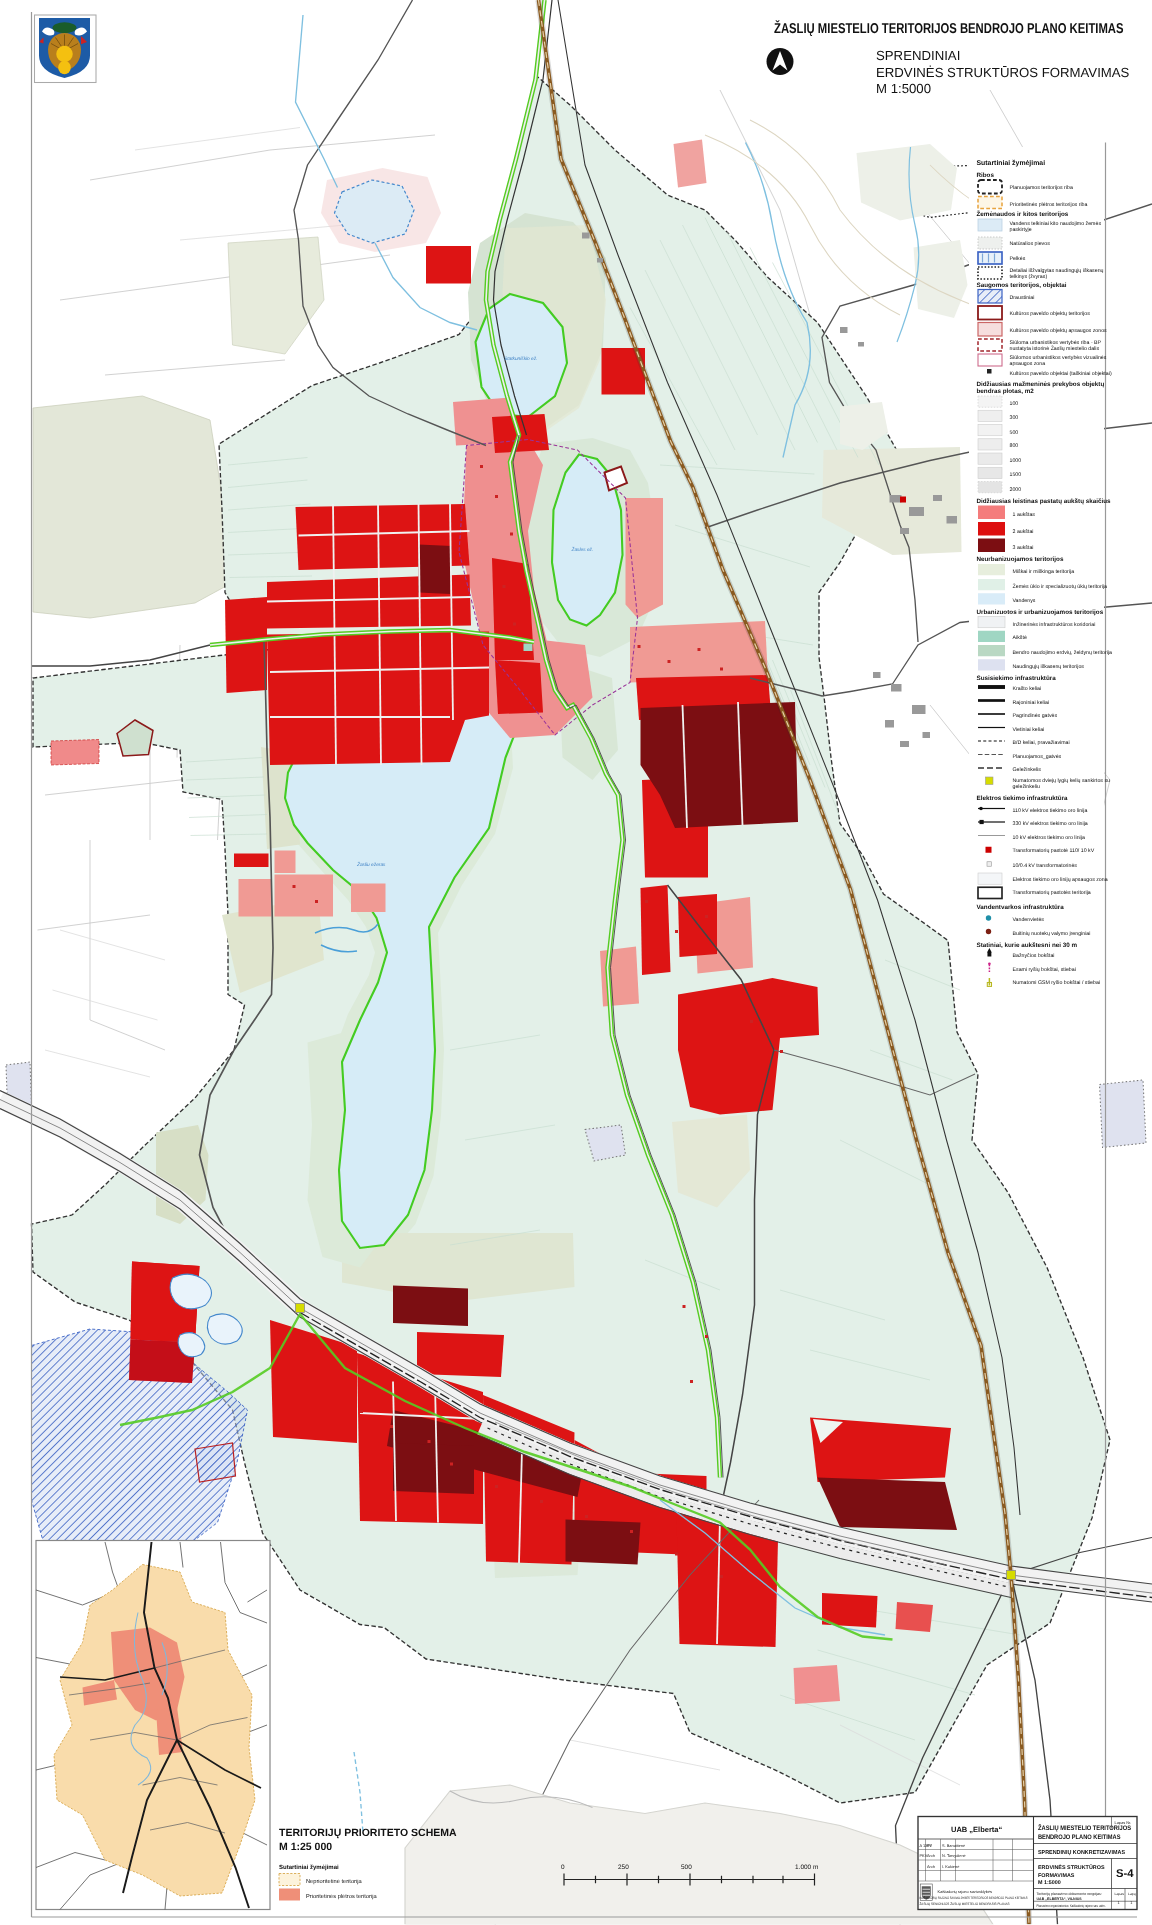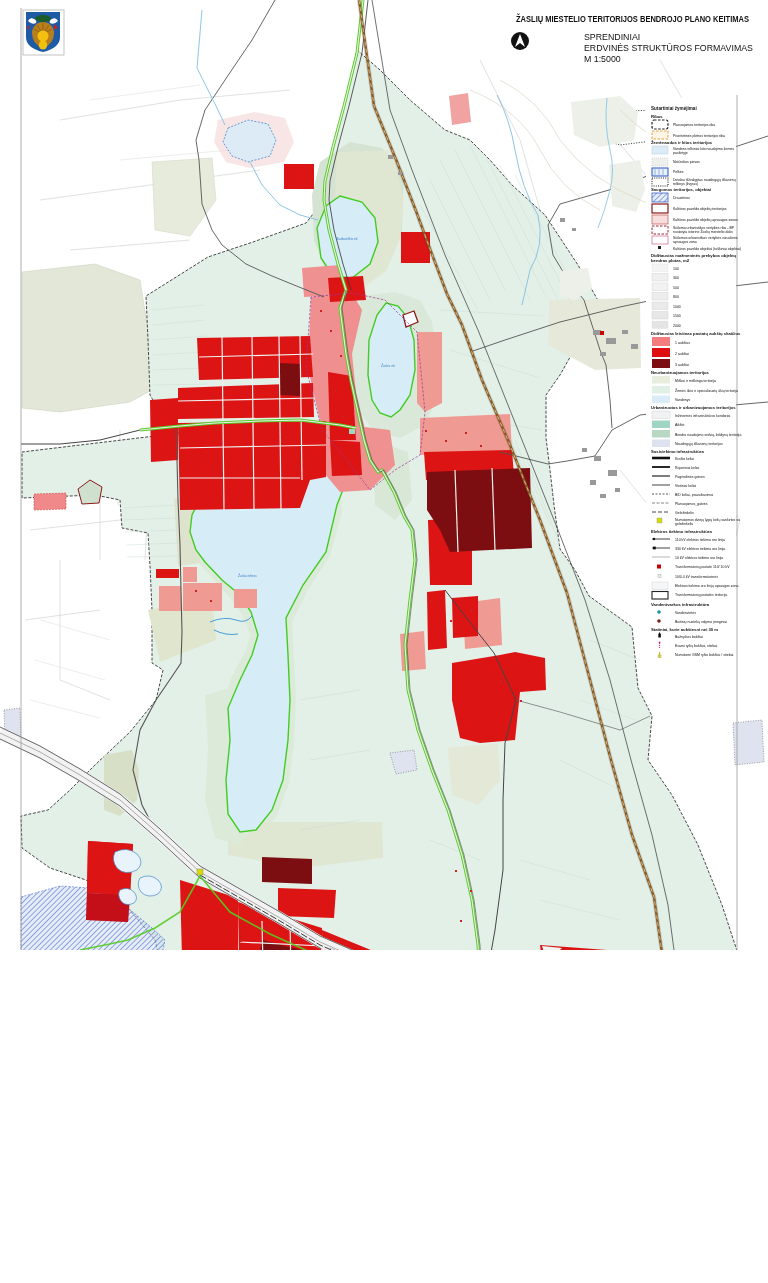--- a/index.html
+++ b/index.html
@@ -1,16 +1,16 @@
 <!DOCTYPE html>
 <html><head>
 <meta charset="utf-8">
 <style>
 html,body{margin:0;padding:0;background:#fff;}
-.page{position:relative;width:768px;height:950px;background:#ffffff;overflow:hidden;font-family:"Liberation Sans",sans-serif;}
+.page{position:relative;width:768px;height:1283px;background:#ffffff;overflow:hidden;font-family:"Liberation Sans",sans-serif;}
 svg{position:absolute;top:0;left:0;}
 </style>
 </head>
 <body>
 <div class="page">
 <svg width="768" height="1283" viewBox="0 0 768 1283">
 <defs>
 <pattern id="bluehatch" width="3.8" height="3.8" patternTransform="rotate(45)" patternUnits="userSpaceOnUse">
 <rect width="3.8" height="3.8" fill="rgba(208,220,242,0.5)"></rect>
 <line x1="0" y1="0" x2="0" y2="3.8" stroke="#4066c6" stroke-width="1.1"></line>

